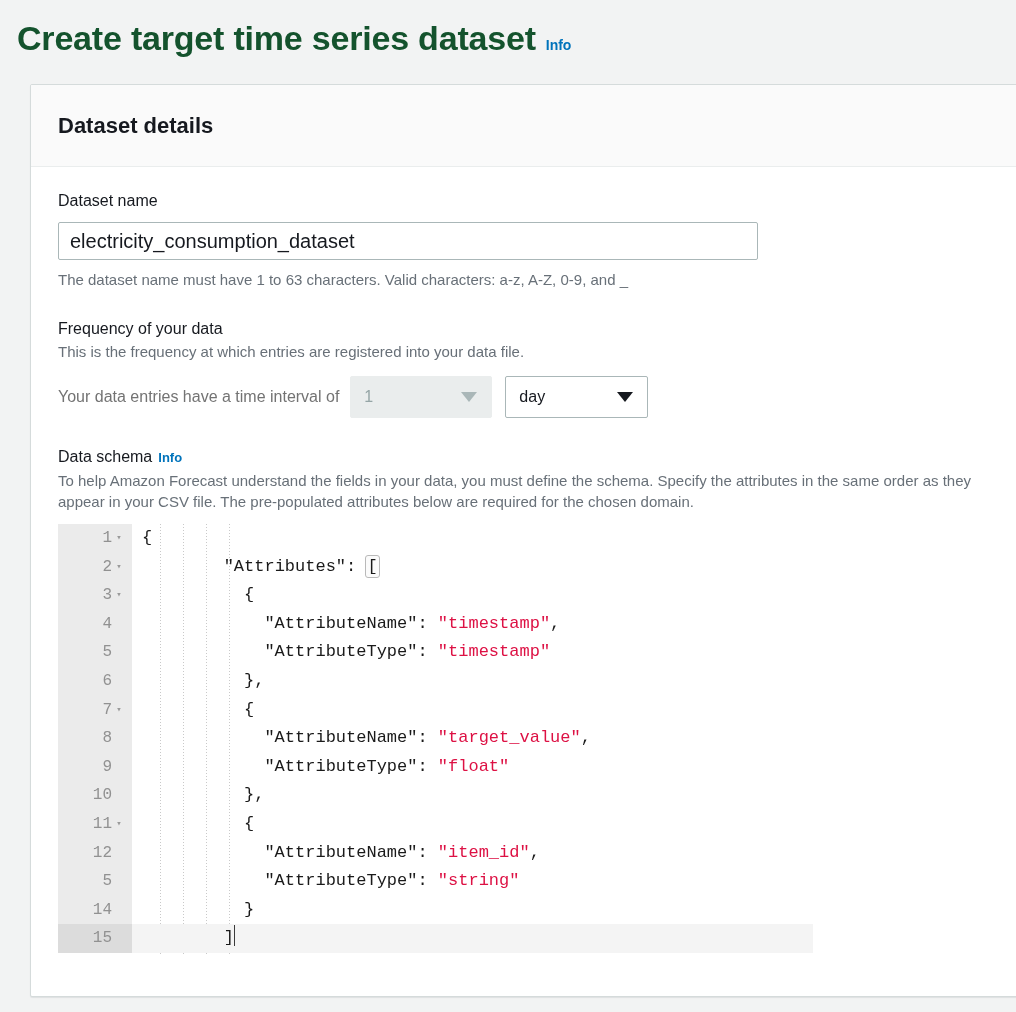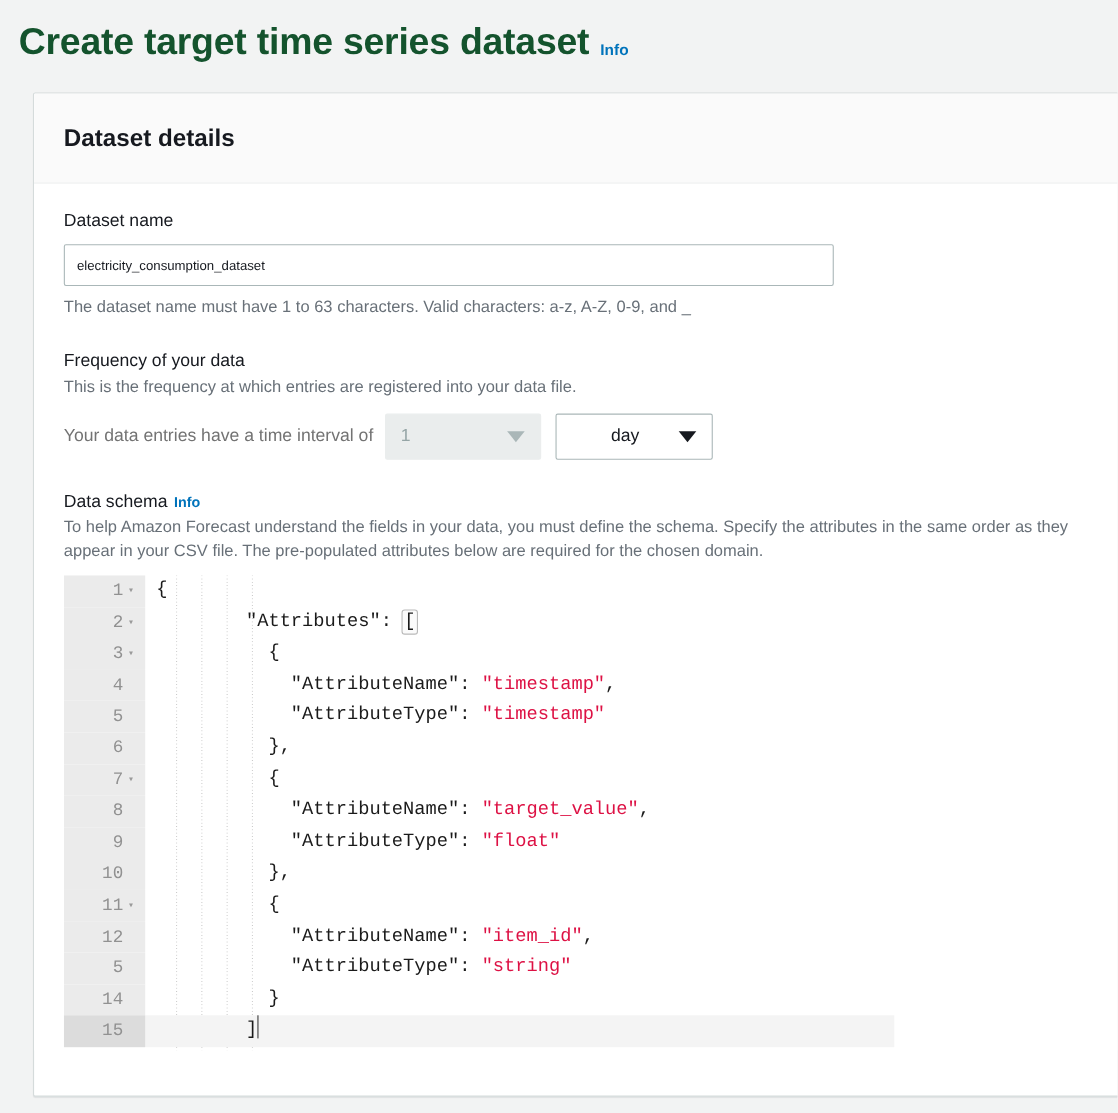--- a/index.html
+++ b/index.html
@@ -98,21 +98,21 @@
     line-height: 21px;
     margin: 9px 0 0 0;
   }
   .text-input {
     display: block;
     width: 700px;
     height: 38px;
     margin-top: 11px;
     padding: 0 11px;
     font-family: "Liberation Sans", sans-serif;
-    font-size: 12px;
+    font-size: 20px;
     color: #16191f;
     background: #ffffff;
     border: 1px solid #aab7b8;
     border-radius: 2px;
     outline: none;
   }
 
   .section-gap { height: 29px; }
 
   
@@ -142,21 +142,20 @@
     color: #95a5a6;
     cursor: not-allowed;
   }
   .select.enabled {
     width: 143px;
     background: #ffffff;
     border: 1px solid #aab7b8;
     color: #16191f;
     margin-left: 13px;
     cursor: pointer;
-    text-align: center;
   }
   .select .sel-value {
     padding-left: 13px;
     flex: 1;
   }
   .caret {
     width: 0; height: 0;
     border-left: 8px solid transparent;
     border-right: 8px solid transparent;
     margin-right: 14px;

